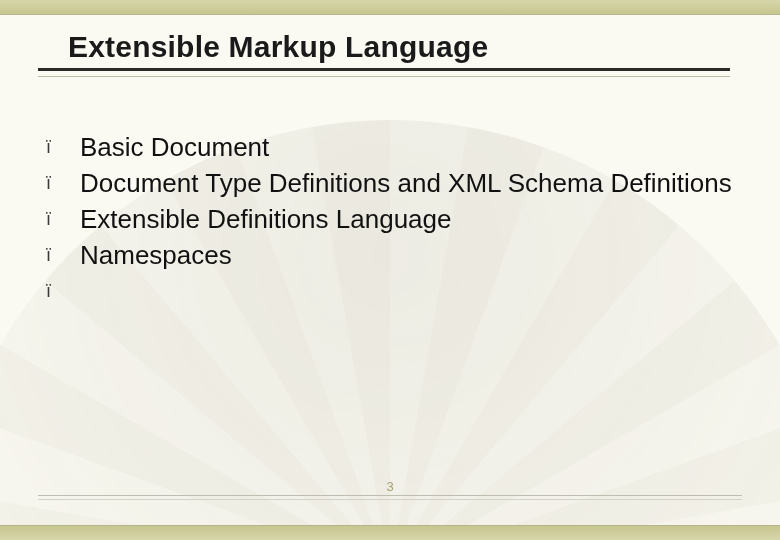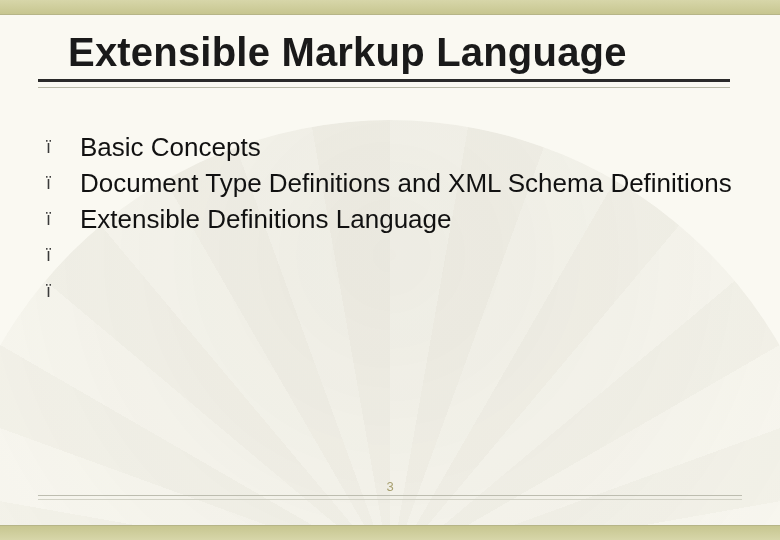--- a/index.html
+++ b/index.html
@@ -60,21 +60,21 @@
     inset: 0;
   }
 
   .title-wrap {
     position: absolute;
     top: 30px;
     left: 68px;
     right: 50px;
   }
   .title {
-    font-size: 40px;
+    font-size: 30px;
     font-weight: 700;
     font-family: "Arial Narrow", Arial, sans-serif;
     letter-spacing: 0.2px;
     color: #1a1a1a;
     margin: 0 0 4px 0;
   }
   .title-underline-1 {
     border-top: 3px solid #2a2a2a;
     margin-left: -30px;
   }
@@ -157,32 +157,33 @@
 
   <div class="title-wrap">
     <h1 class="title">Extensible Markup Language</h1>
     <div class="title-underline-1"></div>
     <div class="title-underline-2"></div>
   </div>
 
   <div class="body">
     <div class="item">
       <span class="bullet">ï</span>
-      <span class="item-text">Basic Concepts</span>
+      <span class="item-text">Basic Document</span>
     </div>
     <div class="item">
       <span class="bullet">ï</span>
       <span class="item-text">Document Type Definitions and XML Schema Definitions</span>
     </div>
     <div class="item">
       <span class="bullet">ï</span>
       <span class="item-text">Extensible Definitions Language</span>
     </div>
     <div class="item">
       <span class="bullet">ï</span>
+      <span class="item-text">Namespaces</span>
     </div>
     <div class="item">
       <span class="bullet">ï</span>
     </div>
   </div>
 
   <div class="page-number">3</div>
 
   <div class="footer-rule">
     <div class="footer-line-1"></div>

